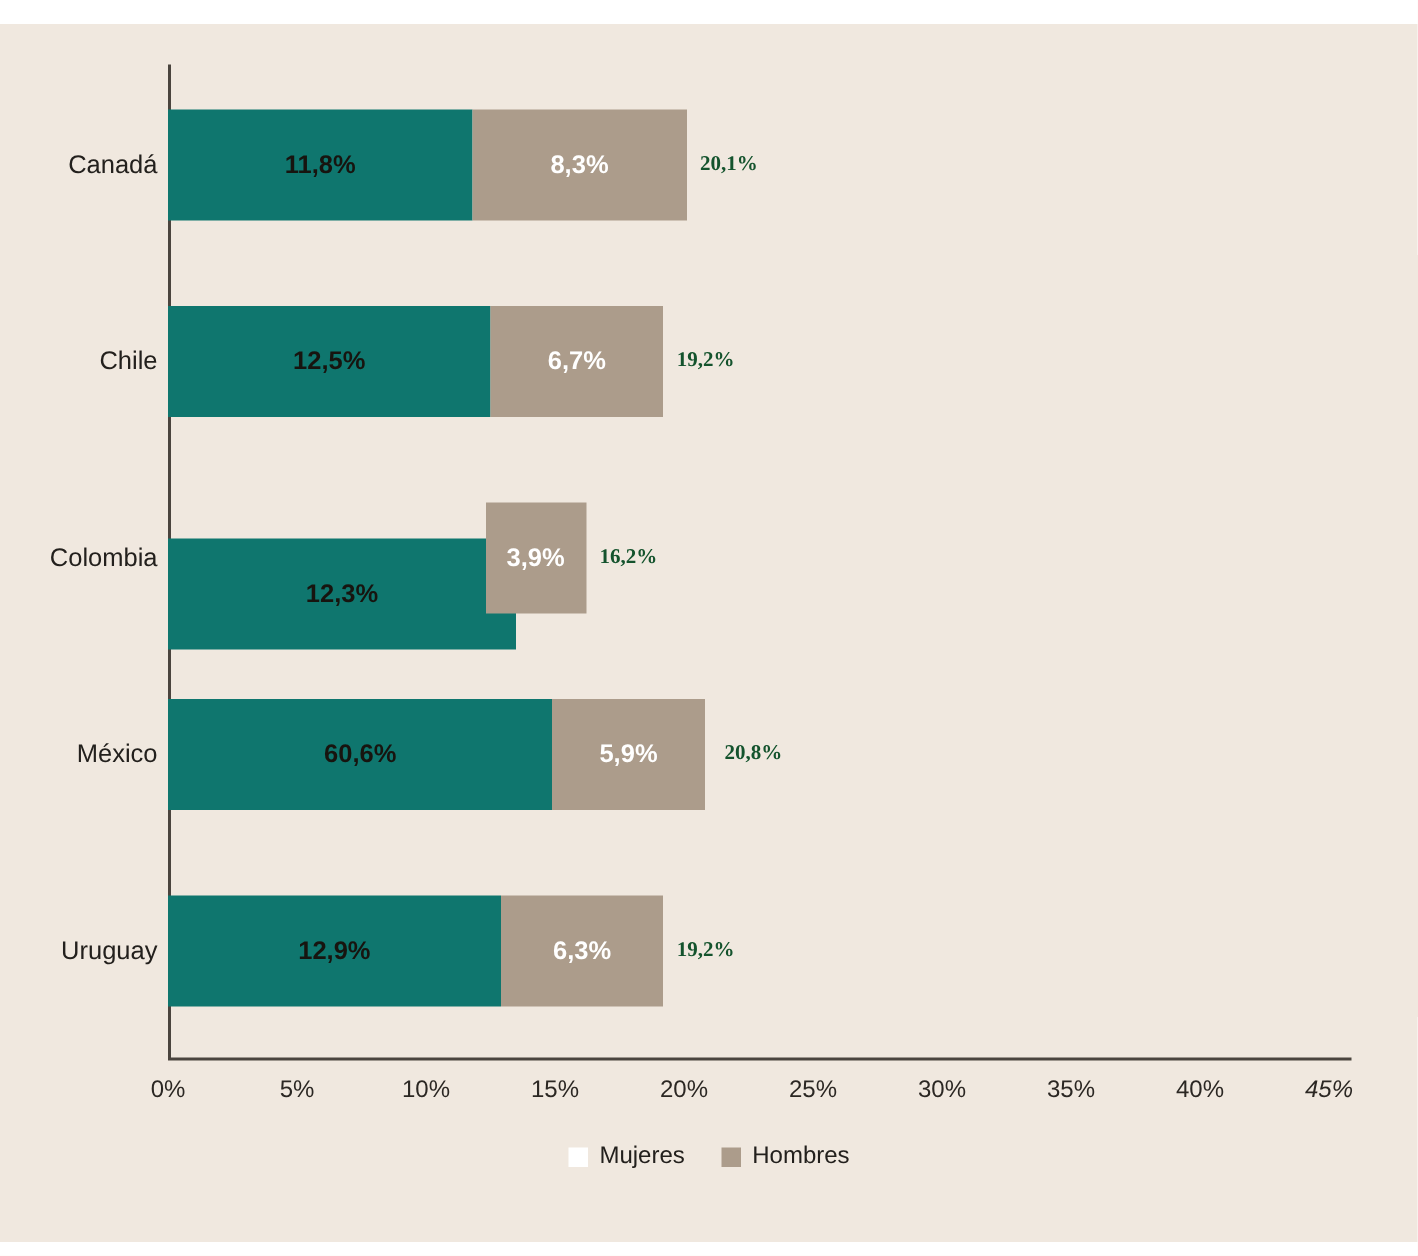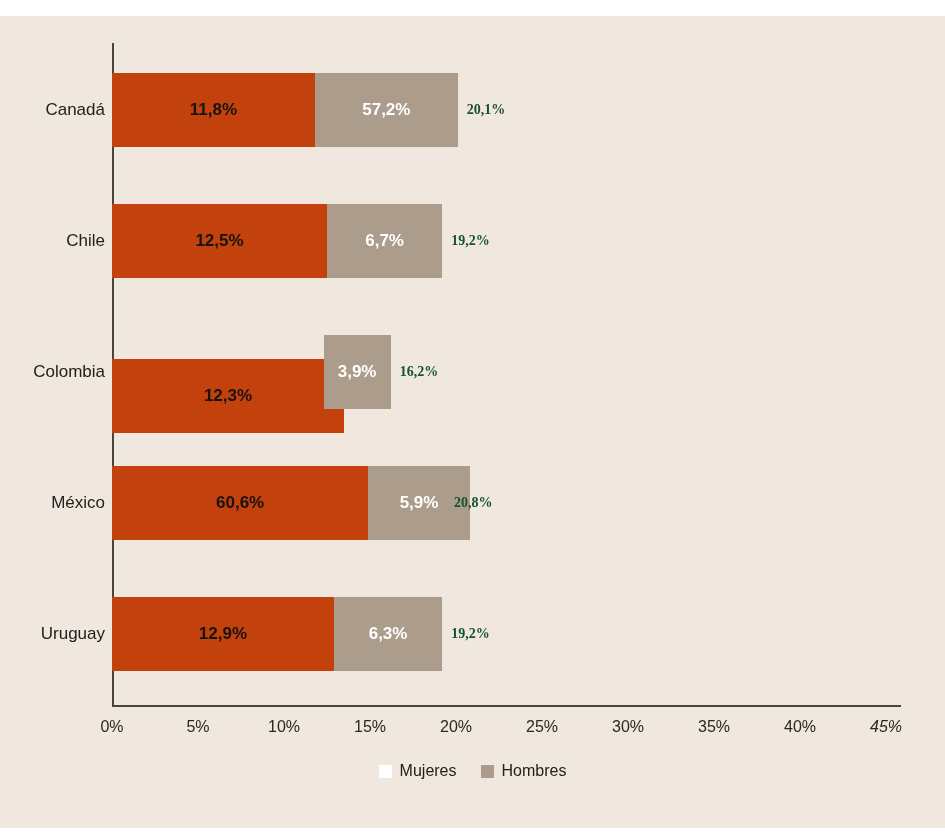--- a/index.html
+++ b/index.html
@@ -89,21 +89,21 @@
     top: 0;
     height: 74px;
     display: flex;
     align-items: center;
     justify-content: center;
     font-size: 17px;
     font-weight: bold;
     box-sizing: border-box;
   }
   .seg-women {
-    background: #c2410c;
+    background: #0f766e;
     color: #17140F;
   }
   .seg-men {
     background: #AC9C8B;
     color: #FFFFFF;
   }
 
   .total-label {
     position: absolute;
     top: 0;
@@ -167,21 +167,21 @@
 
     <div id="rows">
         <div class="row" style="top: 73px; width: 945px;">
           <div class="cat-label-wrap">
             <div class="cat-label">Canadá</div>
           </div>
           <div class="seg seg-women" style="left: 112px; width: 202.96px;">
             <span>11,8%</span>
           </div>
           <div class="seg seg-men" style="left: 314.96px; width: 142.76px;">
-            <span>57,2%</span>
+            <span>8,3%</span>
           </div>
           <div class="total-label" style="left: 457.72px;">20,1%</div>
         </div>
         <div class="row" style="top: 204px; width: 945px;">
           <div class="cat-label-wrap">
             <div class="cat-label">Chile</div>
           </div>
           <div class="seg seg-women" style="left: 112px; width: 215px; text-align: right;">
             <span>12,5%</span>
           </div>
@@ -205,21 +205,21 @@
         <div class="row" style="top: 466px; width: 945px;">
           <div class="cat-label-wrap">
             <div class="cat-label">México</div>
           </div>
           <div class="seg seg-women" style="left: 112px; width: 256.28px;">
             <span>60,6%</span>
           </div>
           <div class="seg seg-men" style="left: 368.28px; width: 101.48px;">
             <span>5,9%</span>
           </div>
-          <div class="total-label" style="left: 445px;">20,8%</div>
+          <div class="total-label" style="left: 474px;">20,8%</div>
         </div>
         <div class="row" style="top: 597px; width: 945px;">
           <div class="cat-label-wrap">
             <div class="cat-label">Uruguay</div>
           </div>
           <div class="seg seg-women" style="left: 112px; width: 221.88px;">
             <span>12,9%</span>
           </div>
           <div class="seg seg-men" style="left: 333.88px; width: 108.36px;">
             <span>6,3%</span>

